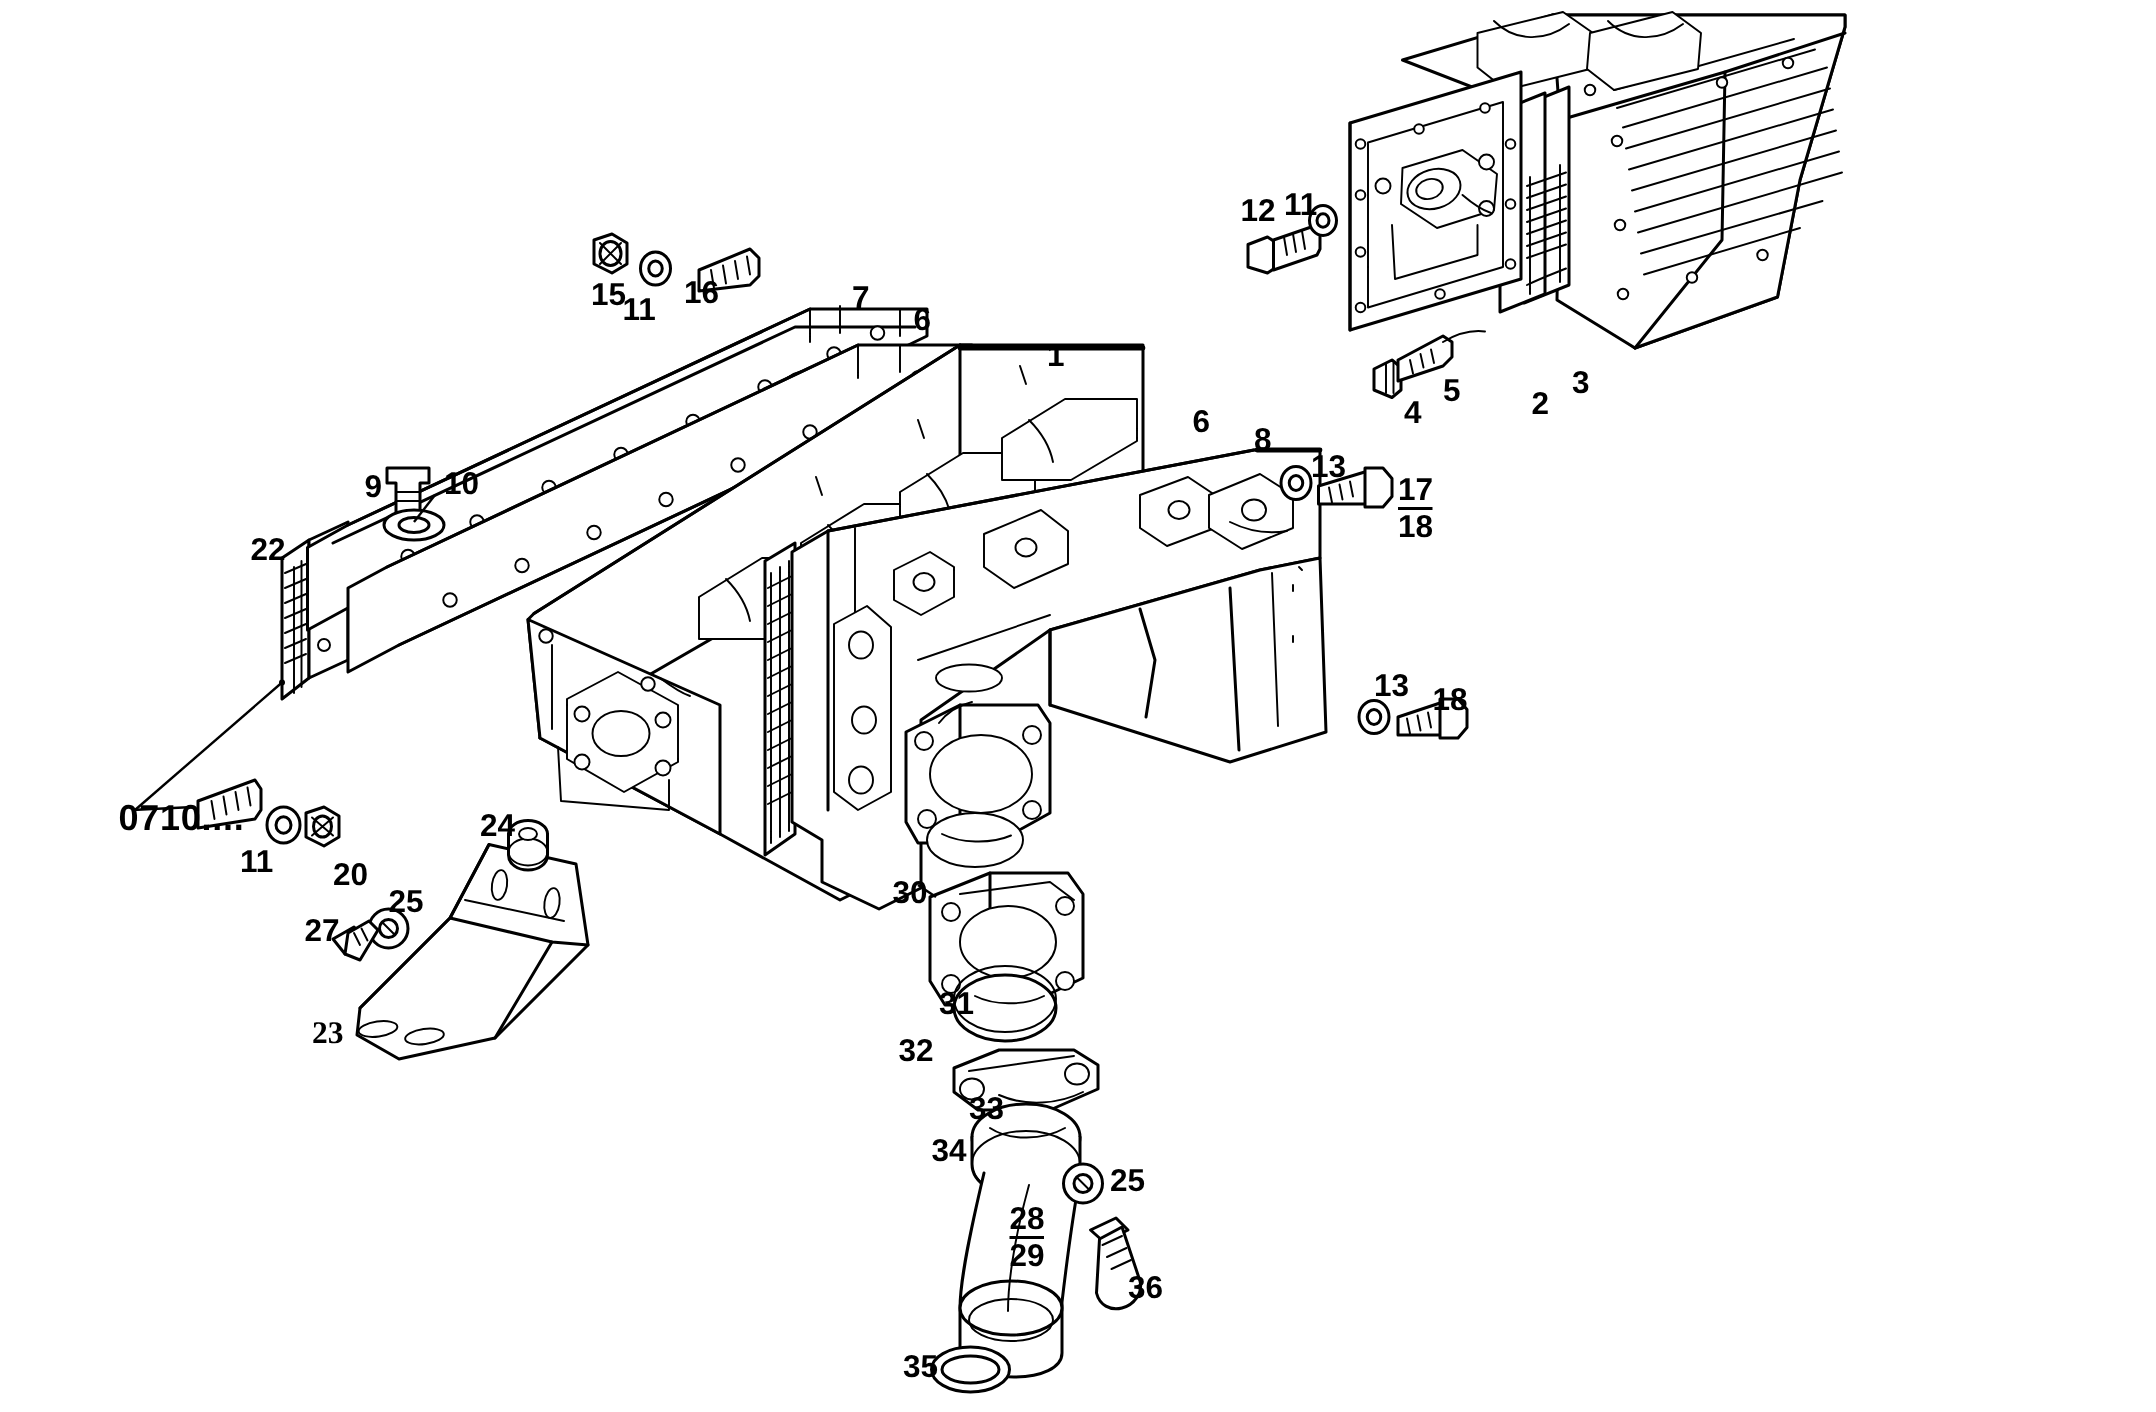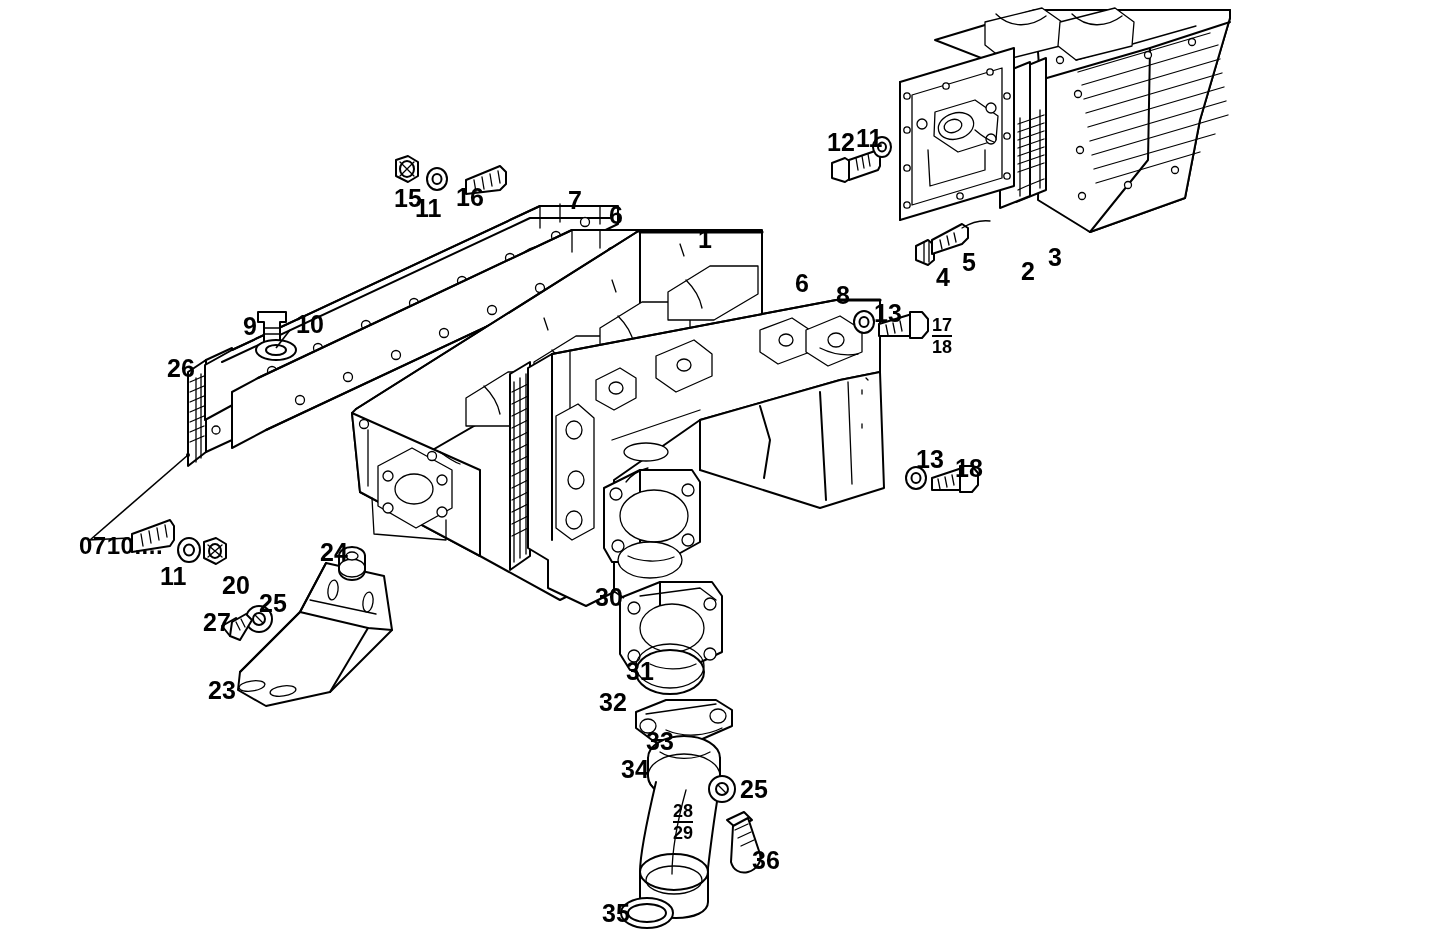--- a/index.html
+++ b/index.html
@@ -9,32 +9,32 @@
     position:relative;
     width:1437px;height:941px;
     background:#ffffff;
     overflow:hidden;
   }
   #artwork{position:absolute;left:0;top:0;width:1437px;height:941px;}
   .callout{
     position:absolute;
     font-family:"Liberation Sans",sans-serif;
     font-weight:700;
-    font-size:25px;
+    font-size:21px;
     color:#000000;
     line-height:1;
     white-space:nowrap;
     letter-spacing:0px;
   }
   .callout.ref{font-size:24px;letter-spacing:0.5px;}
   .frac{
     position:absolute;
     font-family:"Liberation Sans",sans-serif;
     font-weight:700;
-    font-size:18px;
+    font-size:21px;
     color:#000;
     text-align:center;
     line-height:1.02;
   }
   .frac .bar{
     display:block;
     border-top:2px solid #000;
     margin:1px 0 1px 0;
     width:100%;
   }
@@ -422,26 +422,26 @@
   <span class="callout" style="left:962px;top:250px;">5</span>
   <span class="callout" style="left:1021px;top:259px;">2</span>
   <span class="callout" style="left:1048px;top:245px;">3</span>
   <span class="callout" style="left:795px;top:271px;">6</span>
   <span class="callout" style="left:836px;top:283px;">8</span>
   <span class="callout" style="left:874px;top:301px;">13</span>
   <span class="callout" style="left:916px;top:447px;">13</span>
   <span class="callout" style="left:955px;top:456px;">18</span>
   <span class="callout" style="left:243px;top:314px;">9</span>
   <span class="callout" style="left:296px;top:312px;">10</span>
-  <span class="callout" style="left:167px;top:356px;">26</span>
+  <span class="callout" style="left:167px;top:356px;">22</span>
   <span class="callout" style="left:160px;top:564px;">11</span>
   <span class="callout" style="left:222px;top:573px;">20</span>
   <span class="callout" style="left:259px;top:591px;">25</span>
   <span class="callout" style="left:203px;top:610px;">27</span>
-  <span class="callout" style="left:208px;top:678px;">23</span>
+  <span class="callout" style="left:208px;top:678px;font-family:Liberation Serif, serif;">23</span>
   <span class="callout" style="left:320px;top:540px;">24</span>
   <span class="callout" style="left:595px;top:585px;">30</span>
   <span class="callout" style="left:598px;top:659px;margin-left:28px;">31</span>
   <span class="callout" style="left:599px;top:690px;">32</span>
   <span class="callout" style="left:646px;top:729px;">33</span>
   <span class="callout" style="left:621px;top:757px;">34</span>
   <span class="callout" style="left:740px;top:777px;">25</span>
   <span class="callout" style="left:752px;top:848px;">36</span>
   <span class="callout" style="left:602px;top:889px;margin-top:12px;">35</span>
 

